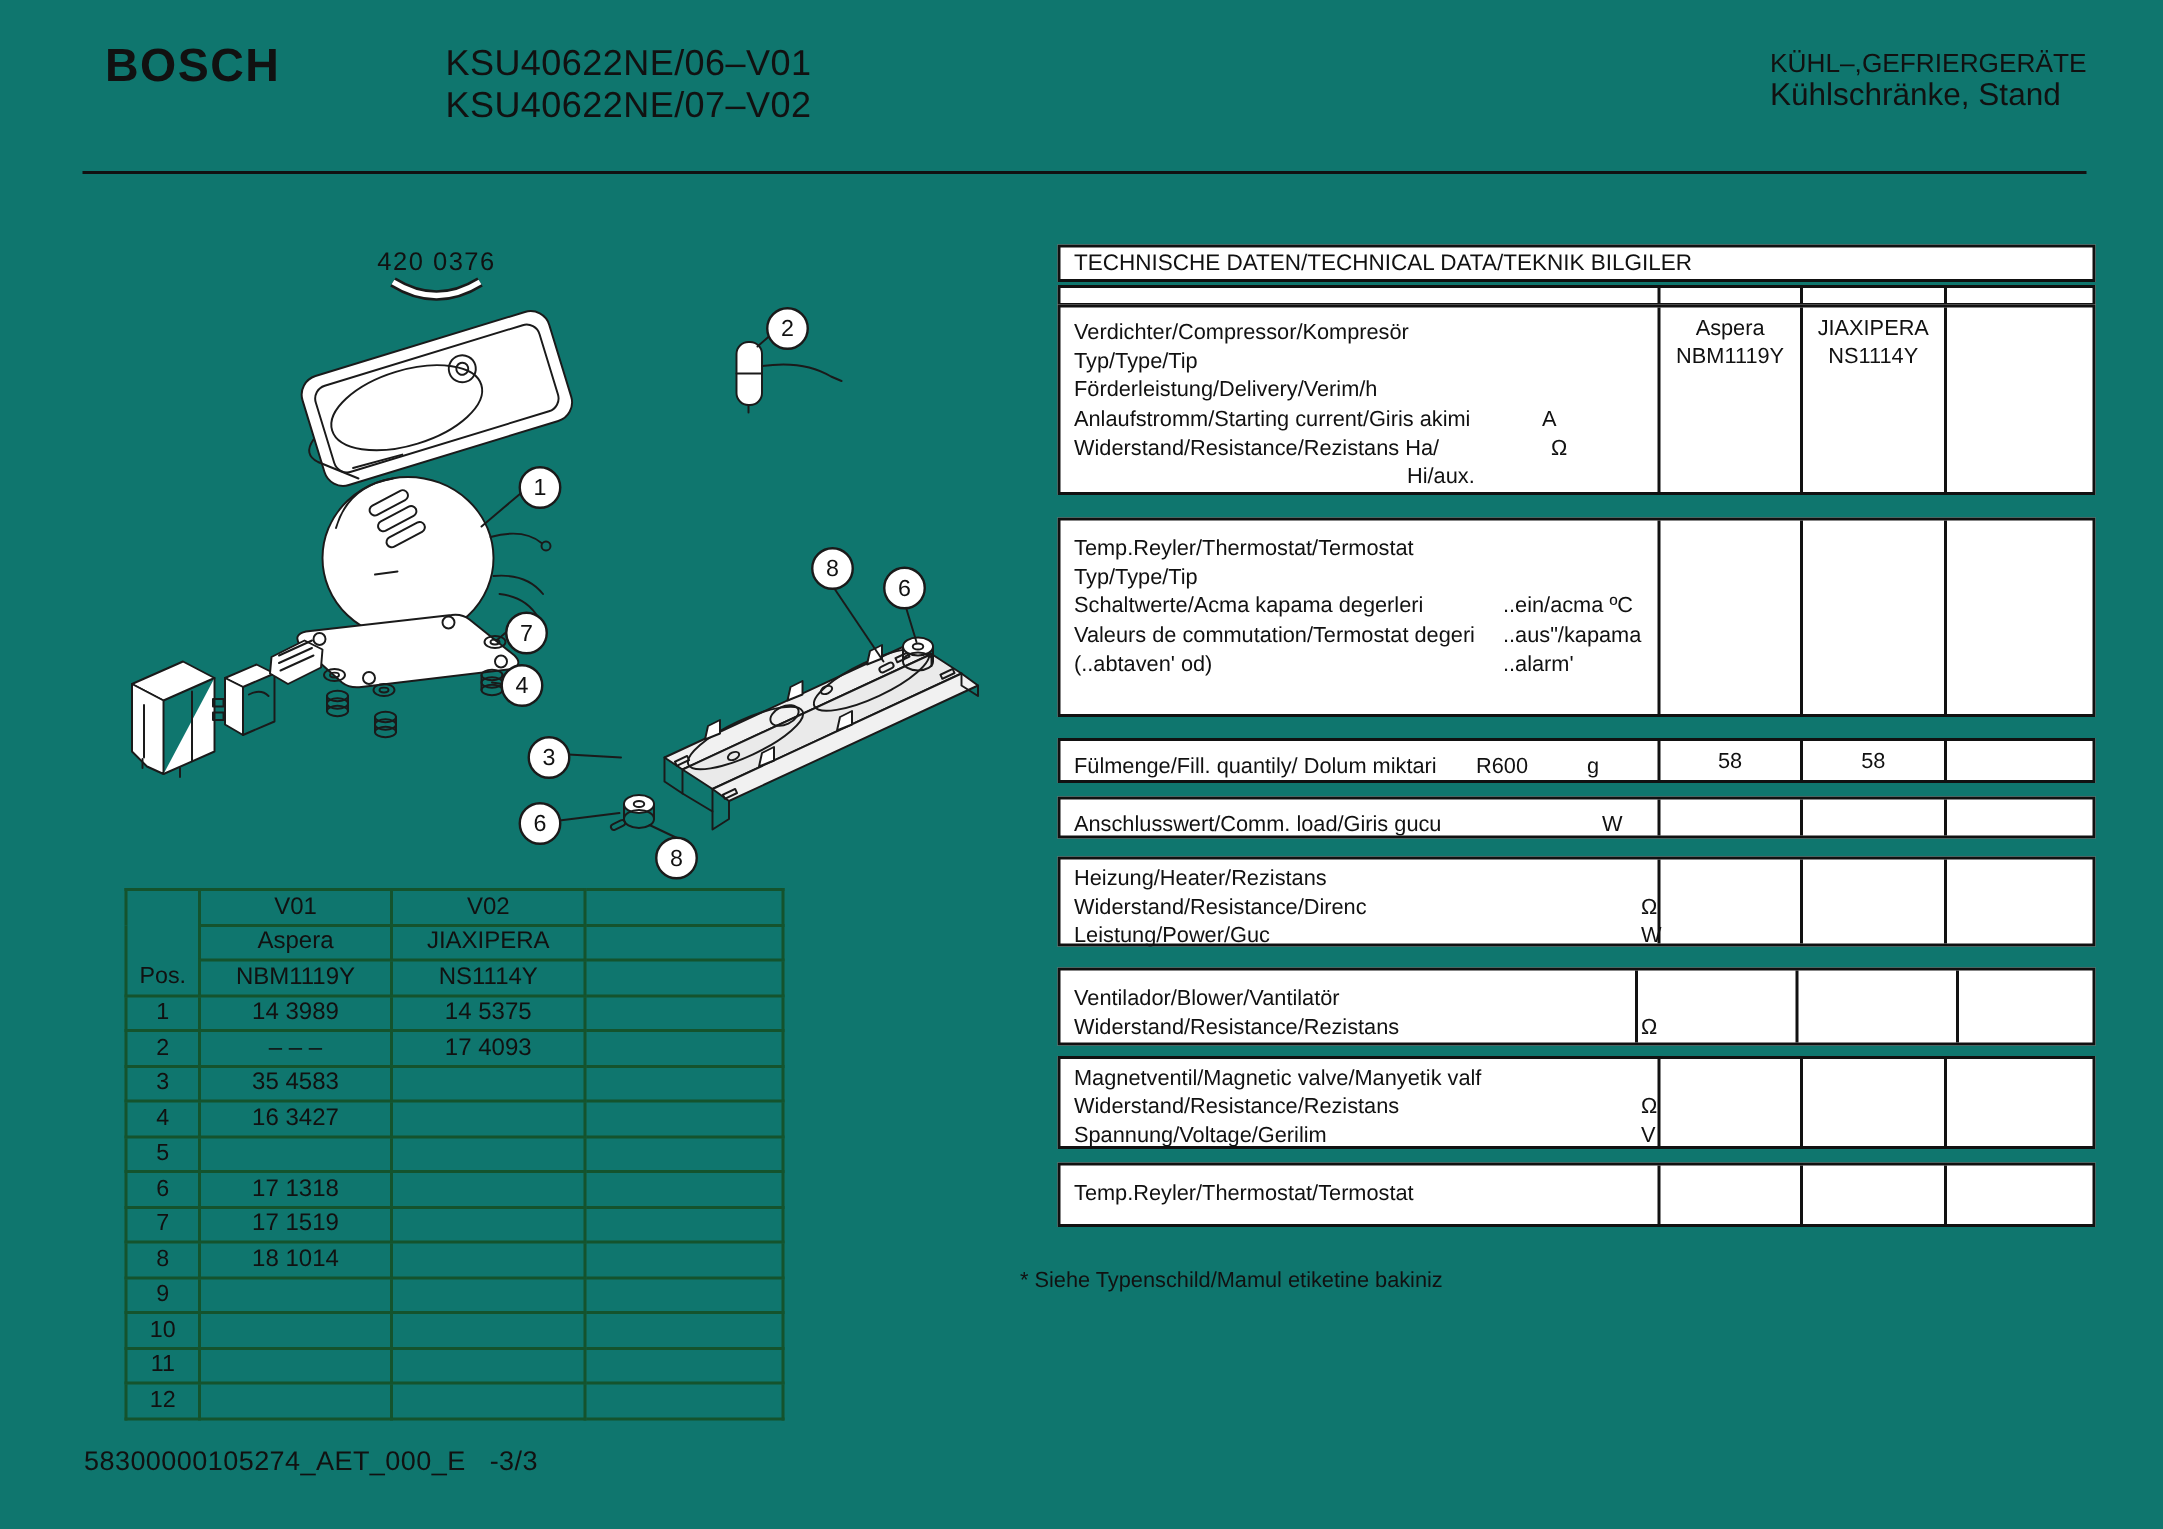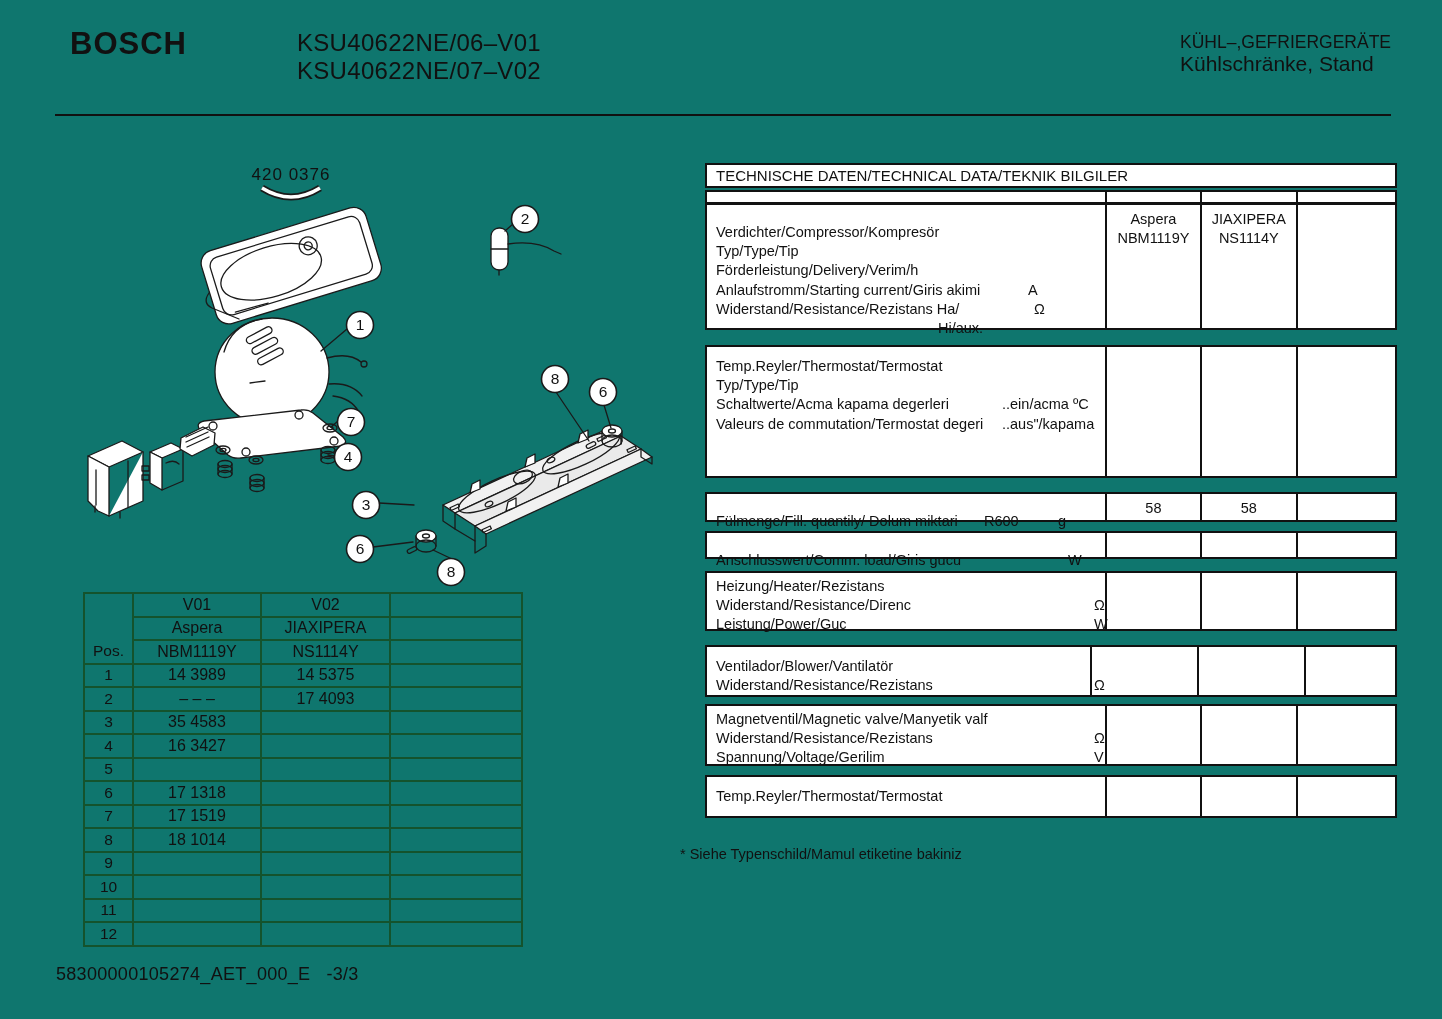--- a/index.html
+++ b/index.html
@@ -34,21 +34,21 @@
   .tech .s1{top:40px;height:127px;}
   .tech .s2{top:182px;height:133px;}
   .tech .s3{top:329px;height:30px;}
   .tech .s4{top:368px;height:28px;}
   .tech .s5{top:408px;height:60px;}
   .tech .s6{top:482px;height:52px;gap:20px;}
   .tech .s7{top:541px;height:62px;}
   .tech .s8{top:612px;height:43px;}
   .tech .desc{width:400px;box-sizing:border-box;padding:4px 0 0 9px;position:relative;}
   .tech .pt10 .desc{padding-top:10px;}
-  .tech .pt6 .desc{padding-top:18px;}
+  .tech .pt6 .desc{padding-top:8px;}
   .tech .vcol{width:96px;border-left:2px solid #111;box-sizing:border-box;text-align:center;padding-top:5px;line-height:19px;}
   .tech .vcol.last{width:100px;}
   .ln{position:relative;height:19.2px;line-height:19.2px;white-space:nowrap;}
   .unit{position:absolute;top:0;}
   .o268{left:268px;} .o286{left:286px;} .o312{left:312px;} .o318{left:318px;}
   .o342{left:342px;} .o352{left:352px;} .o378{left:378px;}
   .ind{padding-left:222px;}
 
   .footnote{position:absolute;left:680px;top:846px;font-size:14.5px;}
   .footer{position:absolute;left:56px;top:964px;font-size:18px;letter-spacing:.3px;}
@@ -360,20 +360,21 @@
       </div>
       <div class="vcol last"></div>
     </div>
 
     <div class="box s2 pt10">
       <div class="desc">
         <div class="ln">Temp.Reyler/Thermostat/Termostat</div>
         <div class="ln">Typ/Type/Tip</div>
         <div class="ln"><span>Schaltwerte/Acma kapama degerleri</span><span class="unit o286">..ein/acma ºC</span></div>
         <div class="ln"><span>Valeurs de commutation/Termostat degeri</span><span class="unit o286">..aus"/kapama</span></div>
+        <div class="ln"><span>(..abtaven' od)</span><span class="unit o286">..alarm'</span></div>
       </div>
       <div class="vcol"></div>
       <div class="vcol"></div>
       <div class="vcol last"></div>
     </div>
 
     <div class="box s3 pt6">
       <div class="desc">
         <div class="ln"><span>Fülmenge/Fill. quantily/ Dolum miktari</span><span class="unit o268">R600</span><span class="unit o342">g</span></div>
       </div>

